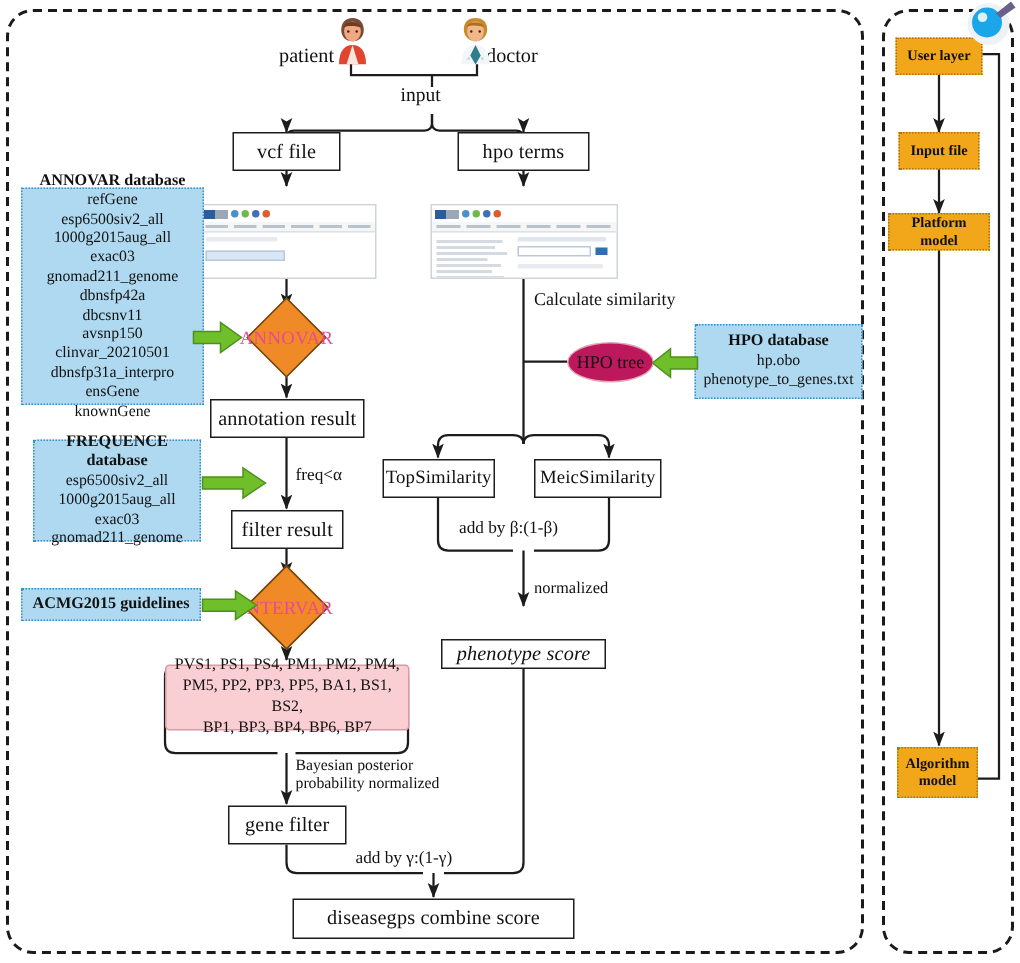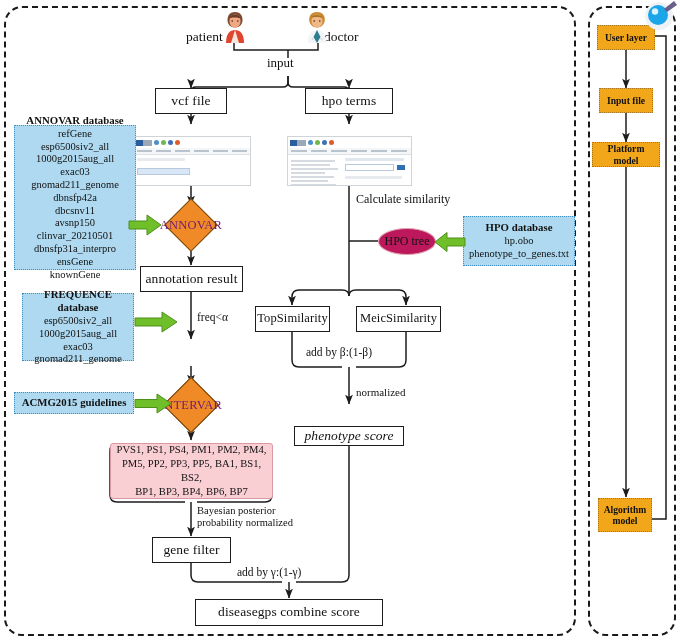--- a/index.html
+++ b/index.html
@@ -40,21 +40,21 @@
     position:absolute;
     background:#F08A26;
     border:1.3px solid #6b4410;
     transform:rotate(45deg);
     box-sizing:border-box;
   }
   .diamond-label{
     position:absolute;
     display:flex;align-items:center;justify-content:center;
     font-size:12.5px;
-    color:#701a75;
+    color:#ec4899;
     white-space:nowrap;
     letter-spacing:.2px;
   }
 
   
   .dbbox{
     position:absolute;
     box-sizing:border-box;
     background:#AED9F0;
     border:1.6px dotted #3b8fc4;
@@ -309,25 +309,26 @@
         <div class="row" style="width:90%;margin-top:5px"></div>
       </div>
     </div>
   </div>
 
   <div class="diamond" style="left:161px;top:206px;width:38px;height:38px;margin-left:11px;"></div>
   <div class="diamond-label" style="left:147px;top:215px;width:88px;height:20px;">ANNOVAR</div>
 
   <div class="node" style="left:140px;top:266px;width:103px;height:26px;">annotation result</div>
   <div class="elabel" style="left:197px;top:311px;">freq&lt;α</div>
+  <div class="node" style="left:154px;top:340px;width:75px;height:26px;">filter result</div>
 
   <div class="diamond" style="left:160px;top:385px;width:40px;height:40px;margin-left:11px;"></div>
   <div class="diamond-label" style="left:143px;top:395px;width:96px;height:20px;">INTERVAR</div>
 
-  <div class="pinkbox" style="left:110px;top:443px;width:163px;height:56px;">
+  <div class="pinkbox" style="left:110px;top:443px;width:163px;height:44px;">
     <div>PVS1, PS1, PS4, PM1, PM2, PM4,</div>
     <div>PM5, PP2, PP3, PP5, BA1, BS1, BS2,</div>
     <div>BP1, BP3, BP4,  BP6, BP7</div>
   </div>
 
   <div class="elabel" style="left:197px;top:505px;font-size:10.5px;">Bayesian posterior</div>
   <div class="elabel" style="left:197px;top:517px;font-size:10.5px;">probability normalized</div>
 
   <div class="node" style="left:152px;top:537px;width:79px;height:26px;">gene filter</div>
   <div class="elabel" style="left:237px;top:566px;">add by γ:(1-γ)</div>

